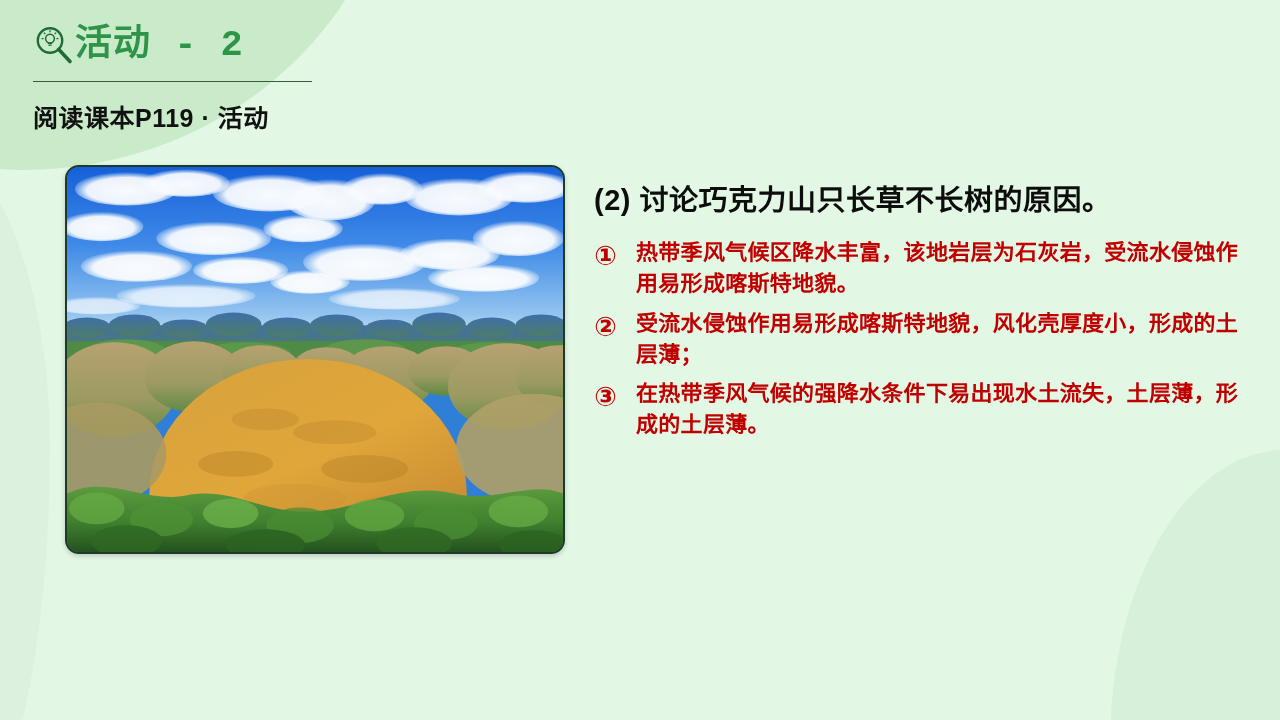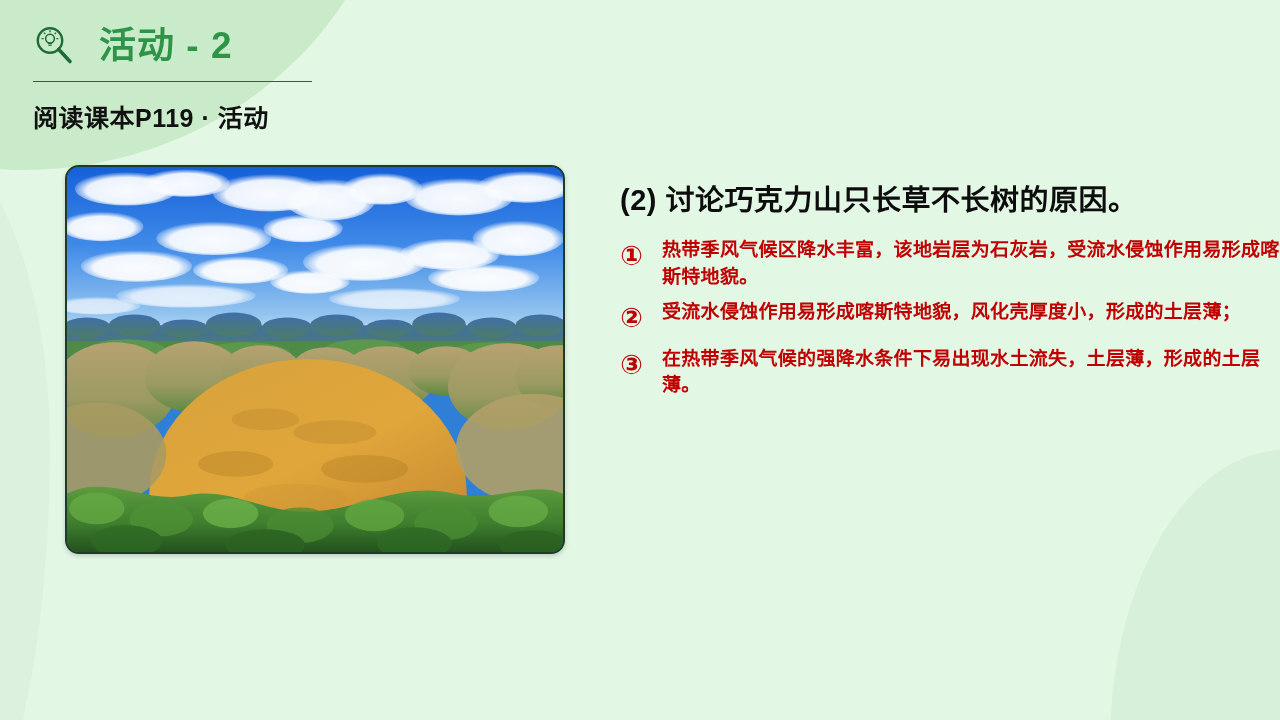--- a/index.html
+++ b/index.html
@@ -56,22 +56,23 @@
   
   .header {
     position: absolute;
     left: 33px;
     top: 18px;
     width: 300px;
   }
   .header-title-row {
     display: flex;
     align-items: center;
-    gap: 24px;
+    gap: 0;
     height: 54px;
+    font-family: Liberation Mono, monospace;
   }
   .lens-icon {
     width: 42px;
     height: 42px;
     flex: 0 0 42px;
     display: block;
   }
   .header-title {
     font-size: 37px;
     font-weight: 700;
@@ -108,21 +109,21 @@
     box-sizing: border-box;
     overflow: hidden;
     box-shadow: 0 2px 5px rgba(0,0,0,0.18);
     background: #2f7fd6;
   }
   .photo-svg { display: block; width: 100%; height: 100%; }
 
   
   .content {
     position: absolute;
-    left: 620px;
+    left: 594px;
     top: 182px;
     width: 660px;
   }
   .q-heading {
     font-size: 29px;
     font-weight: 700;
     color: #0d0d0d;
     line-height: 1.25;
     letter-spacing: 0.5px;
     white-space: nowrap;
@@ -137,21 +138,21 @@
     margin-bottom: 8px;
   }
   .answer-marker {
     flex: 0 0 42px;
     font-size: 27px;
     font-weight: 700;
     line-height: 1.42;
     color: #c00000;
   }
   .answer-text {
-    font-size: 19px;
+    font-size: 22px;
     font-weight: 700;
     line-height: 1.42;
     color: #c00000;
     letter-spacing: 0.3px;
   }
 </style>
 </head>
 <body>
 
 <div class="slide">

